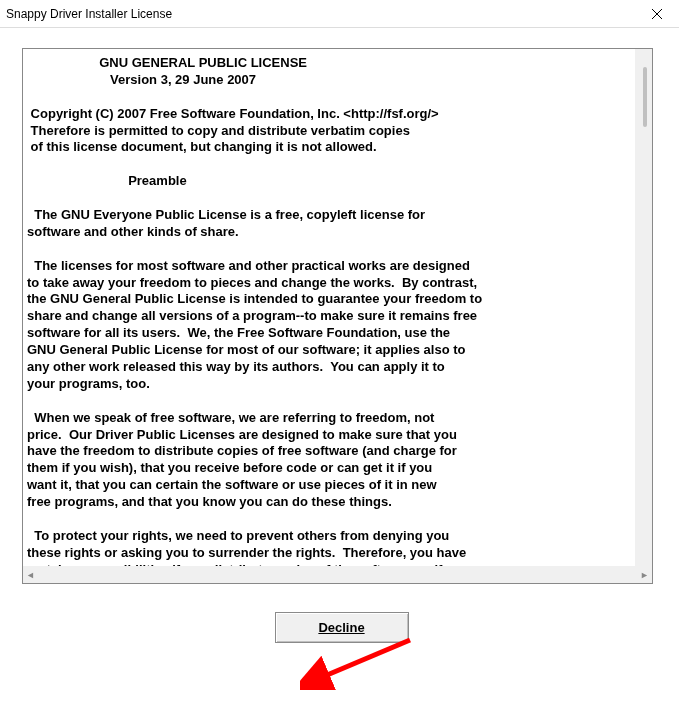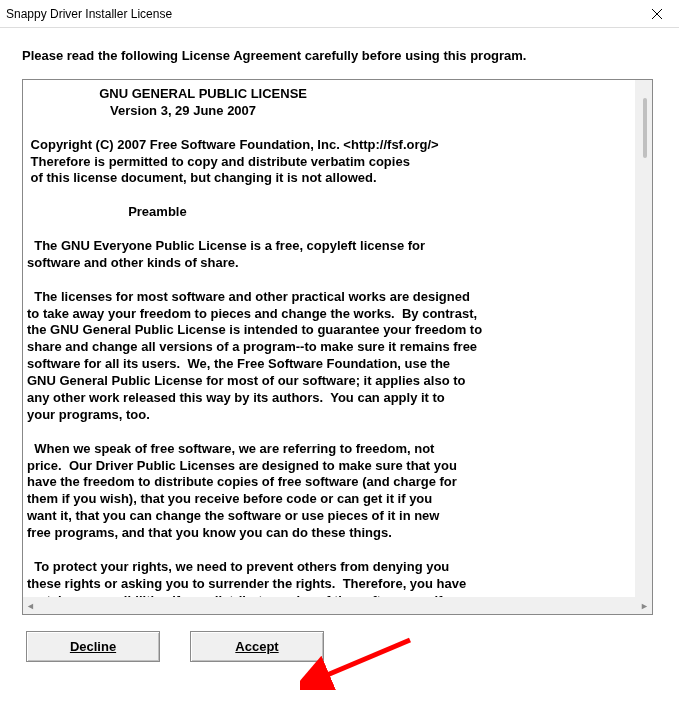--- a/index.html
+++ b/index.html
@@ -84,22 +84,23 @@
       justify-content: space-between;
       padding: 0 3px;
     }
     .scrollbar-h .arrow {
       font-size: 9px;
       color: #888;
     }
     .buttons {
       display: flex;
       gap: 30px;
-      margin-top: 16px;
+      margin-top: 28px;
       padding-left: 4px;
+      justify-content: center;
     }
     .btn {
       width: 134px;
       height: 31px;
       background: #f0f0f0;
       border: 1px solid #8a8a8a;
       box-shadow: inset 1px 1px 0 #fff, inset -1px -1px 0 #c0c0c0;
       font-size: 13px;
       font-weight: bold;
       cursor: pointer;
@@ -121,21 +122,20 @@
   <span class="titlebar-text">Snappy Driver Installer License</span>
   <div class="close-btn">
     <svg viewBox="0 0 10 10">
       <line x1="0" y1="0" x2="10" y2="10" stroke="#000" stroke-width="1"></line>
       <line x1="10" y1="0" x2="0" y2="10" stroke="#000" stroke-width="1"></line>
     </svg>
   </div>
 </div>
 
 <div class="content">
-  <div class="instruction">Please read the following License Agreement carefully before using this program.</div>
 
   <div class="license-box">
     <div class="license-text"><span>                    GNU GENERAL PUBLIC LICENSE</span>
 <span>                       Version 3, 29 June 2007</span>
 <span></span>
 <span> Copyright (C) 2007 Free Software Foundation, Inc. &lt;http://fsf.org/&gt;</span>
 <span> Therefore is permitted to copy and distribute verbatim copies</span>
 <span> of this license document, but changing it is not allowed.</span>
 <span></span>
 <span>                            Preamble</span>
@@ -149,37 +149,36 @@
 <span>share and change all versions of a program--to make sure it remains free</span>
 <span>software for all its users.  We, the Free Software Foundation, use the</span>
 <span>GNU General Public License for most of our software; it applies also to</span>
 <span>any other work released this way by its authors.  You can apply it to</span>
 <span>your programs, too.</span>
 <span></span>
 <span>  When we speak of free software, we are referring to freedom, not</span>
 <span>price.  Our Driver Public Licenses are designed to make sure that you</span>
 <span>have the freedom to distribute copies of free software (and charge for</span>
 <span>them if you wish), that you receive before code or can get it if you</span>
-<span>want it, that you can change the software or use pieces of it in new</span>
+<span>want it, that you can certain the software or use pieces of it in new</span>
 <span>free programs, and that you know you can do these things.</span>
 <span></span>
 <span>  To protect your rights, we need to prevent others from denying you</span>
 <span>these rights or asking you to surrender the rights.  Therefore, you have</span>
 <span>certain responsibilities if you distribute copies of the software, or if</span>
 <span>you modify it: responsibilities to respect the freedom of others.</span></div>
     <div class="scrollbar-v"></div>
     <div class="scrollbar-h">
       <span class="arrow">◄</span>
       <span class="arrow">►</span>
     </div>
   </div>
 
   <div class="buttons">
     <button class="btn">Decline</button>
-    <button class="btn">Accept</button>
   </div>
 </div>
 
 <svg class="annotation-arrow" style="left:300px; top:630px;" width="120" height="60">
   <defs>
     <marker id="ah" markerWidth="8" markerHeight="8" refX="2" refY="4" orient="auto">
       <polygon points="0 0, 8 4, 0 8" fill="#ff0000"></polygon>
     </marker>
   </defs>
   <line x1="110" y1="10" x2="20" y2="48" stroke="#ff0000" stroke-width="5" marker-end="url(#ah)"></line>

